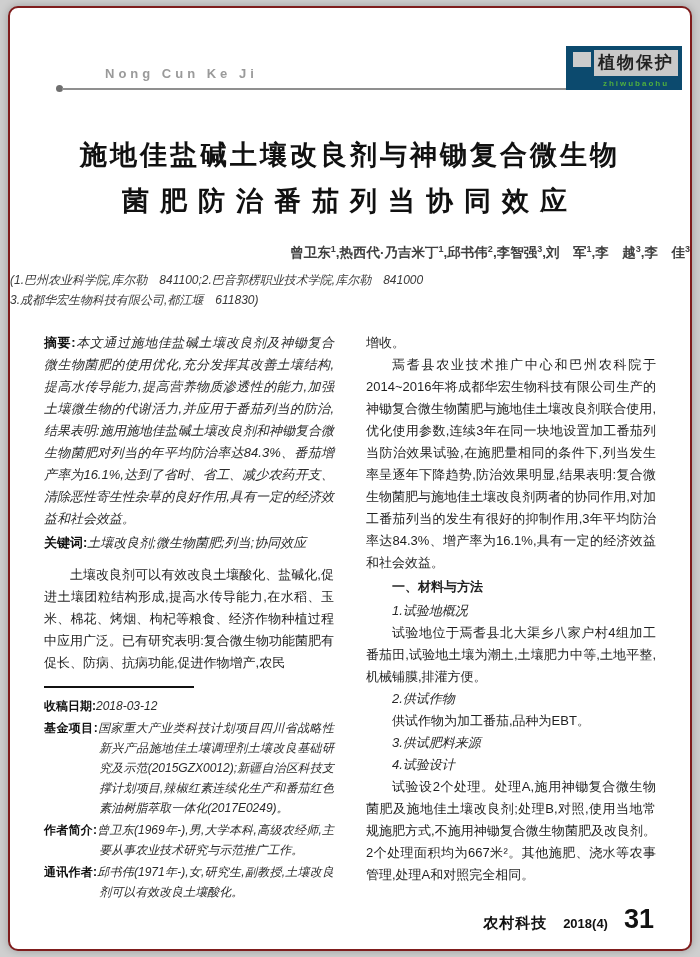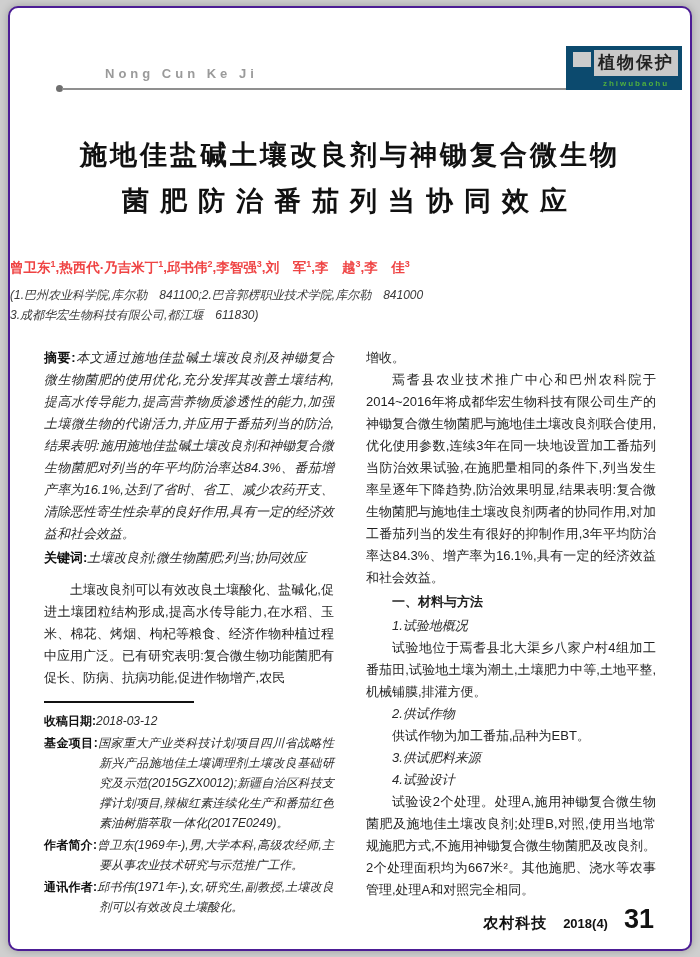--- a/index.html
+++ b/index.html
@@ -7,21 +7,21 @@
     width:700px;height:957px;
     background:#cfcfcf;
     font-family:"Liberation Sans","DejaVu Sans",sans-serif;
     color:#1e1e1e;
     position:relative;
     overflow:hidden;
   }
   .page{
     position:absolute;left:8px;top:6px;right:8px;bottom:6px;
     background:#ffffff;
-    border:2px solid #4c1d95;
+    border:2px solid #7f1d1d;
     border-radius:10px;
     box-shadow:0 0 8px rgba(0,0,0,.25);
     box-sizing:border-box;
     padding:0;
   }
   
   .header{position:relative;height:86px;}
   .journal-pinyin{
     position:absolute;left:95px;top:58px;
     font-size:13px;font-weight:bold;color:#9a9a9a;letter-spacing:4px;
@@ -52,22 +52,22 @@
   }
   
   .title{
     margin-top:40px;text-align:center;
     font-family:Liberation Mono, monospace;
     font-weight:bold;color:#111;
   }
   .title-line1{font-size:27px;letter-spacing:3px;line-height:46px;}
   .title-line2{font-size:27px;letter-spacing:11px;line-height:46px;}
   .authors{
-    margin-top:32px;text-align:left;
-    font-size:13.5px;font-weight:bold;color:#ef4444;
+    margin-top:17px;text-align:right;
+    font-size:13.5px;font-weight:bold;color:#404040;
   }
   .authors sup{font-size:9px;}
   .affiliations{
     margin-top:8px;text-align:left;
     font-size:12px;color:#3a3a3a;line-height:20px;
     font-style:italic;
   }
   
   .columns{
     display:flex;gap:32px;

